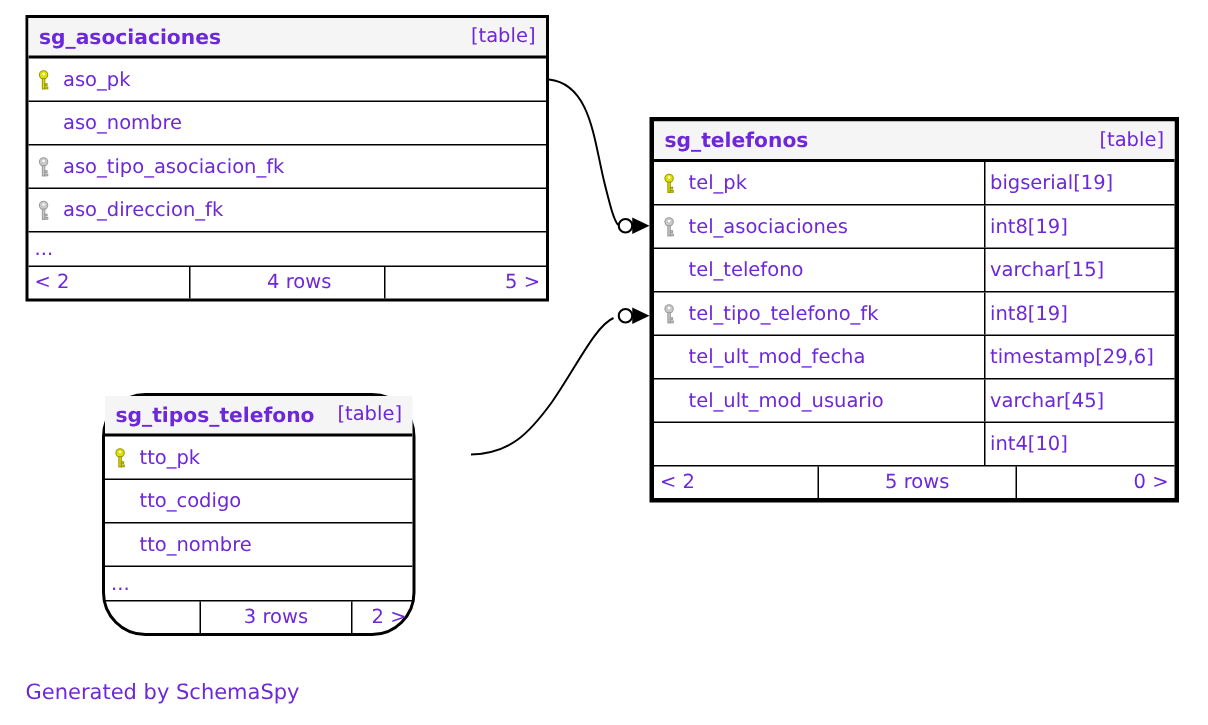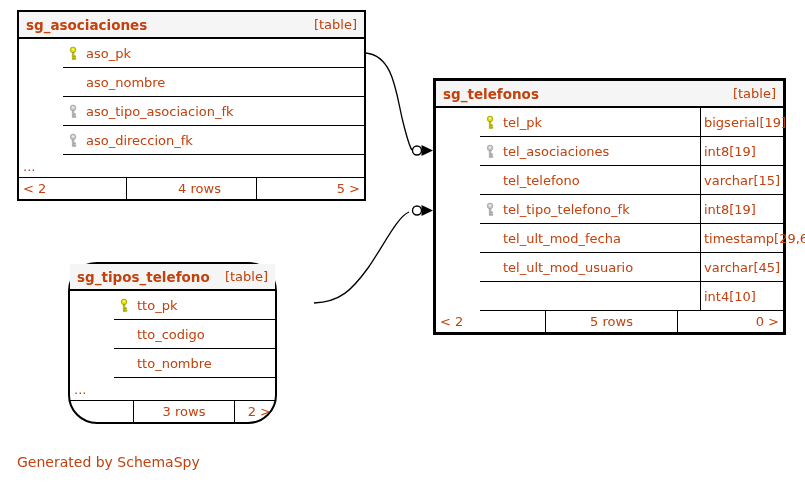--- a/index.html
+++ b/index.html
@@ -1,37 +1,36 @@
 <!DOCTYPE html>
 <html style="--primary-key: #e0e000; --foreign-key: #c9c9c9; --header-bg: #f5f5f5; --border: #000000; --background: #ffffff;"><head>
 <meta charset="utf-8">
 <style>
   html,body { margin:0; padding:0; background:#ffffff; }
   .canvas {
     position:relative; width:805px; height:483px; overflow:hidden;
     background:var(--background,#ffffff);
     font-family:"DejaVu Sans","Liberation Sans",sans-serif;
-    font-size:13px; color:#c2410c;
+    font-size:13px; color:#6d28d9;
   }
   .etable {
     position:absolute; box-sizing:border-box; background:#ffffff;
     border:2px solid var(--border,#000);
   }
   .etable.focal { border-width:3px; }
   .ehead {
     box-sizing:border-box; height:27px; background:var(--header-bg,#f5f5f5);
     border-bottom:2px solid var(--border,#000);
     display:flex; align-items:center; justify-content:space-between; padding:0 7px;
   }
   .ename { font-weight:bold; font-size:13.5px; }
   .ebadge { font-size:13px; }
   .erow {
     box-sizing:border-box; height:29px; display:flex; align-items:stretch;
     border-bottom:1px solid var(--border,#000);
-    margin-left:44px;
   }
   .keycell {
     box-sizing:border-box; width:23px; display:flex; align-items:center;
     padding-left:6px; flex:none;
   }
   .colname { display:flex; align-items:center; white-space:nowrap; }
   .namecell { box-sizing:border-box; display:flex; align-items:stretch; flex:none; }
   .typecell {
     box-sizing:border-box; flex:1; border-left:1px solid var(--border,#000);
     display:flex; align-items:center; padding-left:3px; white-space:nowrap;

